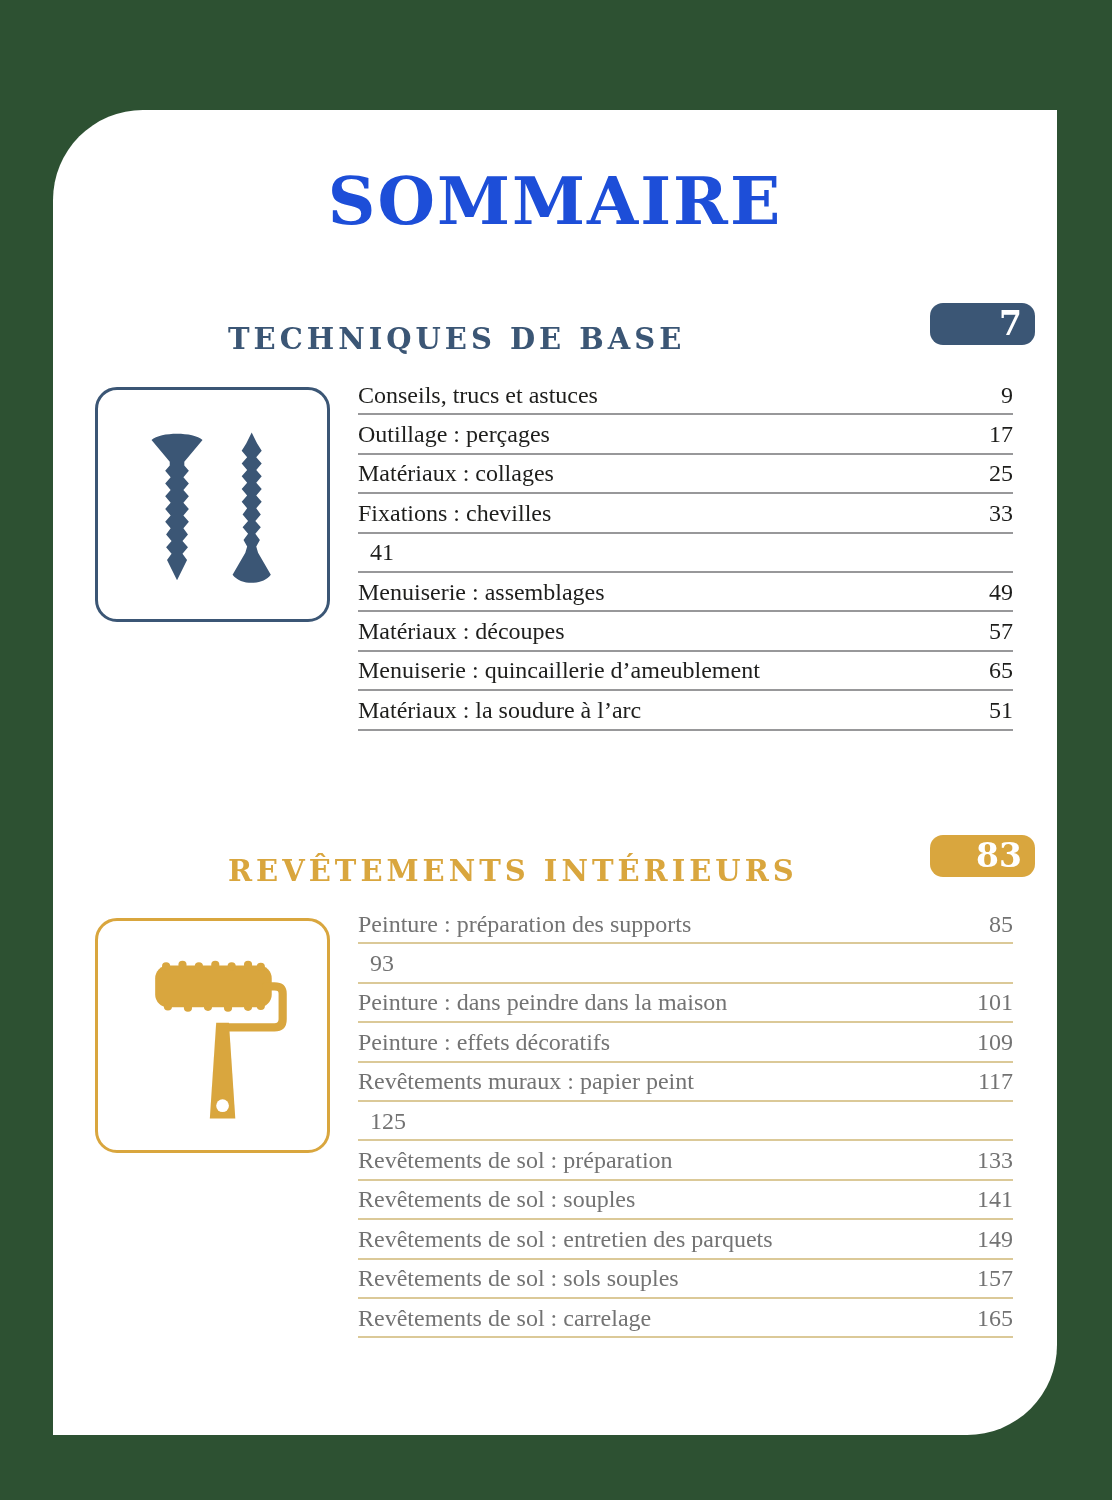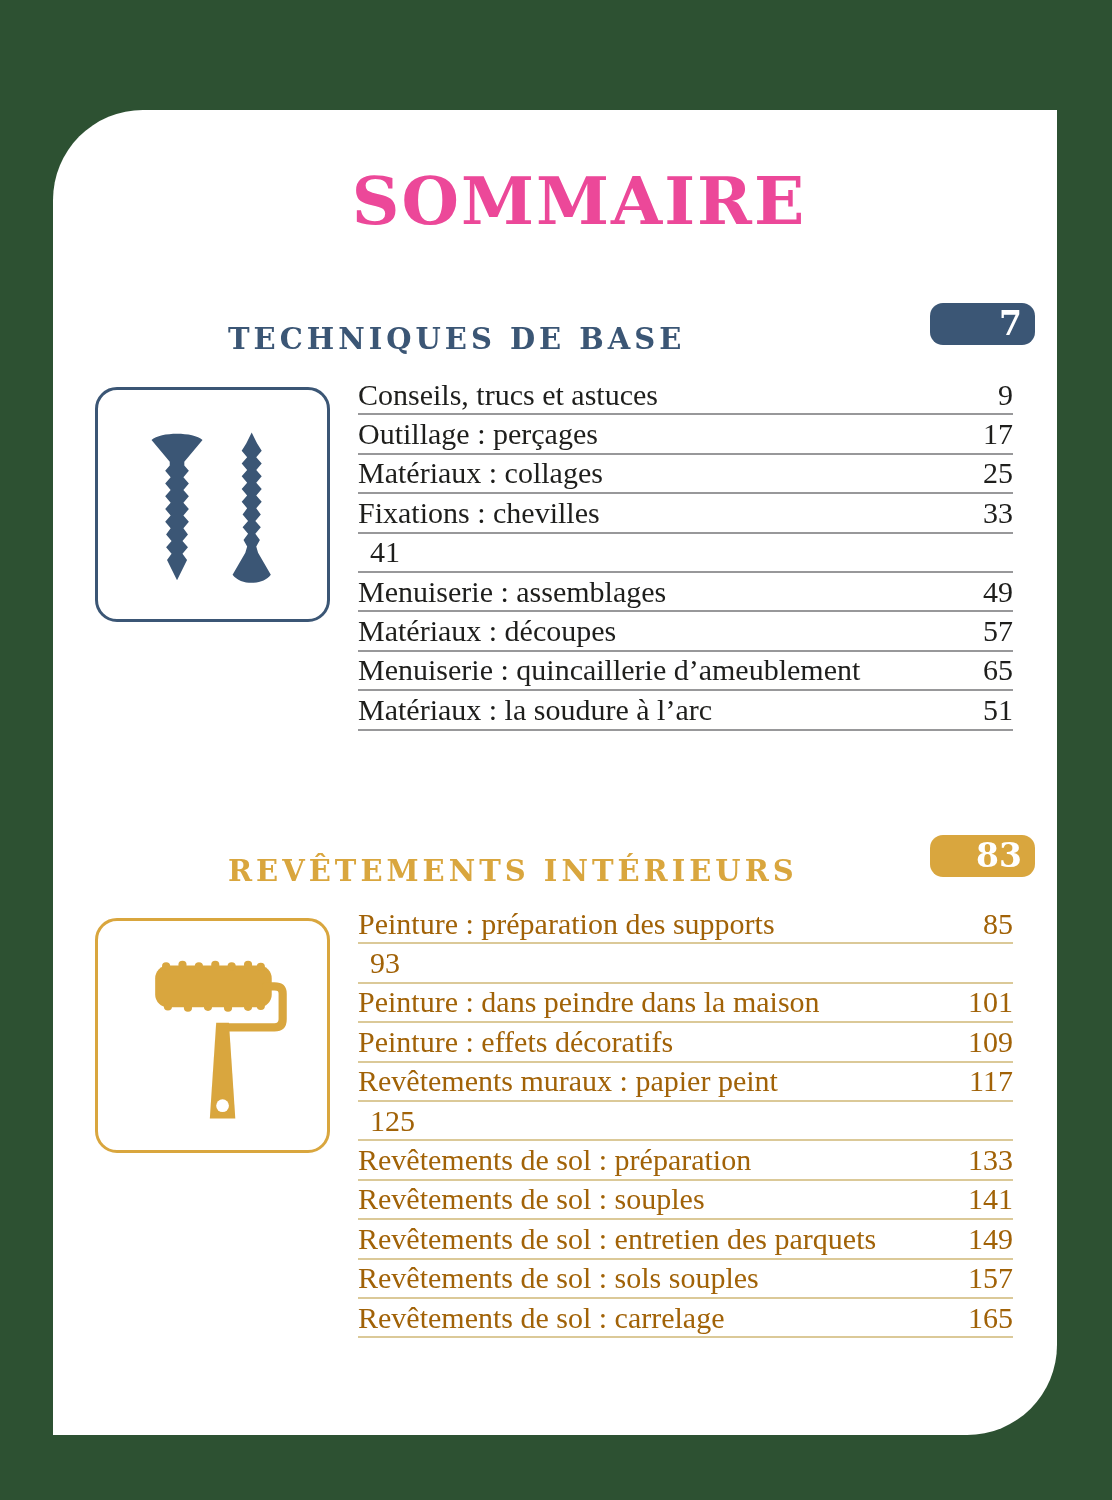--- a/index.html
+++ b/index.html
@@ -45,32 +45,32 @@
   .s0 .icon-box{top:277px;}
   .s1 .icon-box{top:808px;}
   .icon-box svg{width:214px;height:214px;display:block;}
   .toc-list{position:absolute;left:305px;width:655px;color:#1e1e1c;}
   .s0 .toc-list{top:266px;}
   .s1 .toc-list{top:795px;}
   .toc-row{
     height:39.4px;box-sizing:border-box;
     display:flex;justify-content:space-between;align-items:center;
     border-bottom:2px solid var(--divider);
-    font-size:30px;line-height:1;
+    font-size:24px;line-height:1;
   }
   .toc-label{white-space:nowrap;}
   .toc-page{white-space:nowrap;padding-left:12px;}
 </style>
 </head>
 <body style="background-color: rgb(45, 81, 50);">
 
 <div class="page">
   <div class="card" style="background-color: rgb(255, 255, 255);">
 
-    <h1 class="page-title" style="color: #ec4899; margin-left: 24px;">SOMMAIRE</h1>
+    <h1 class="page-title" style="color: #1d4ed8;">SOMMAIRE</h1>
 
     <section class="section s0" style="--accent: #3b5675; --divider: #98989a;">
       <div class="section-header">
         <h2>TECHNIQUES DE BASE</h2>
         <div class="badge">7</div>
       </div>
       <div class="icon-box">
         <svg viewBox="0 0 235 235" fill="currentColor" xmlns="http://www.w3.org/2000/svg">
           <path d="M50 46 C60 37,96 37,106 46 L86 70 L70 70 Z
                    M70 70 L70 74 L65 80 L71 87 L65 94 L71 101 L65 108 L71 115 L65 122 L71 129
@@ -144,21 +144,21 @@
             <circle cx="90" cy="86.5" r="4.5"></circle>
           <circle cx="112" cy="85.5" r="4.5"></circle>
             <circle cx="134" cy="86.5" r="4.5"></circle>
           <circle cx="156" cy="85.5" r="4.5"></circle>
             <circle cx="170" cy="84.5" r="4.5"></circle>
           <path d="M176 63 H185 Q194 63 194 71 V99 Q194 108 185 108 H132" fill="none" stroke="currentColor" stroke-width="9" stroke-linecap="round"></path>
           <path d="M121 103 H135 L142 208 H114 Z"></path>
           <circle cx="128" cy="194" r="7" fill="#ffffff"></circle>
         </svg>
       </div>
-      <div class="toc-list" style="color: #a16207;">
+      <div class="toc-list" style="color: #737373;">
 
       <div class="toc-row">
             <span class="toc-label">Peinture : préparation des supports</span>
             <span class="toc-page">85</span>
           </div>
           <div class="toc-row">
             <span class="toc-page">93</span>
           </div>
           <div class="toc-row">
             <span class="toc-label">Peinture : dans peindre dans la maison</span>

